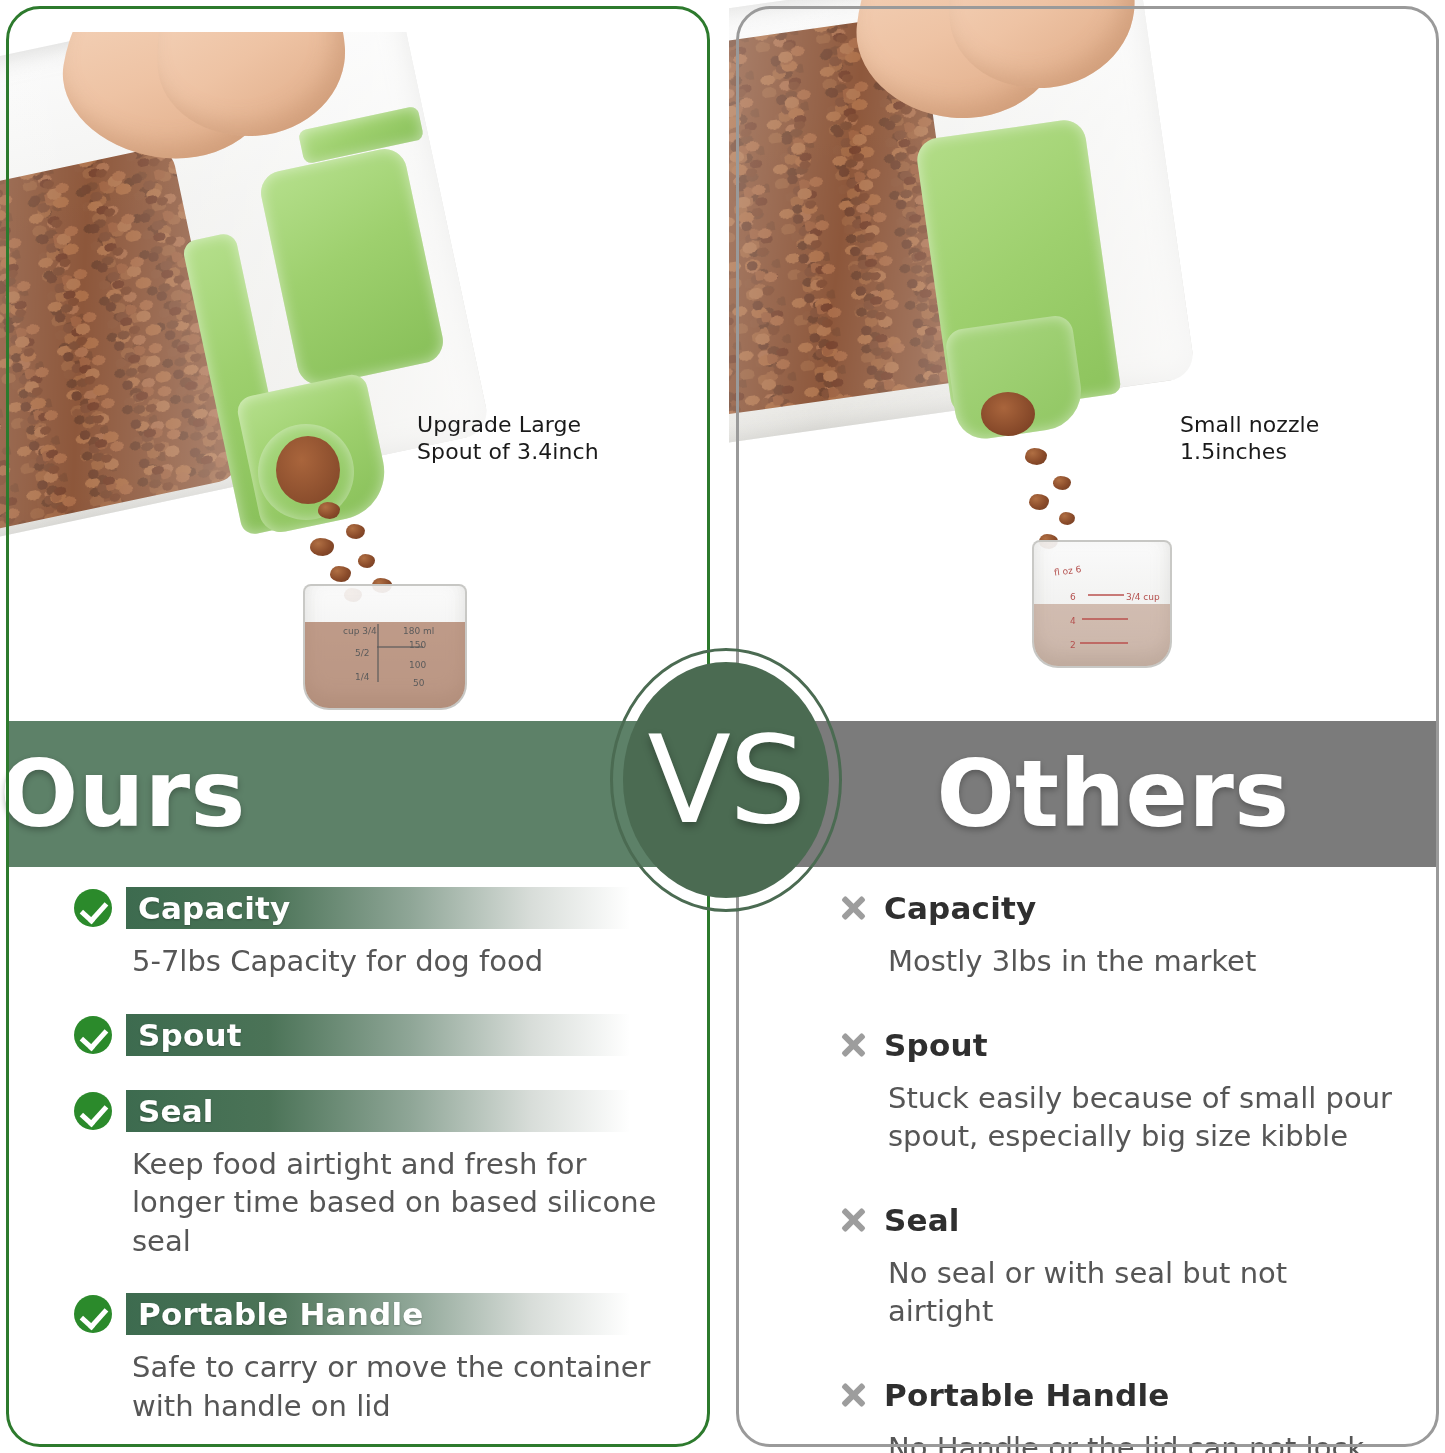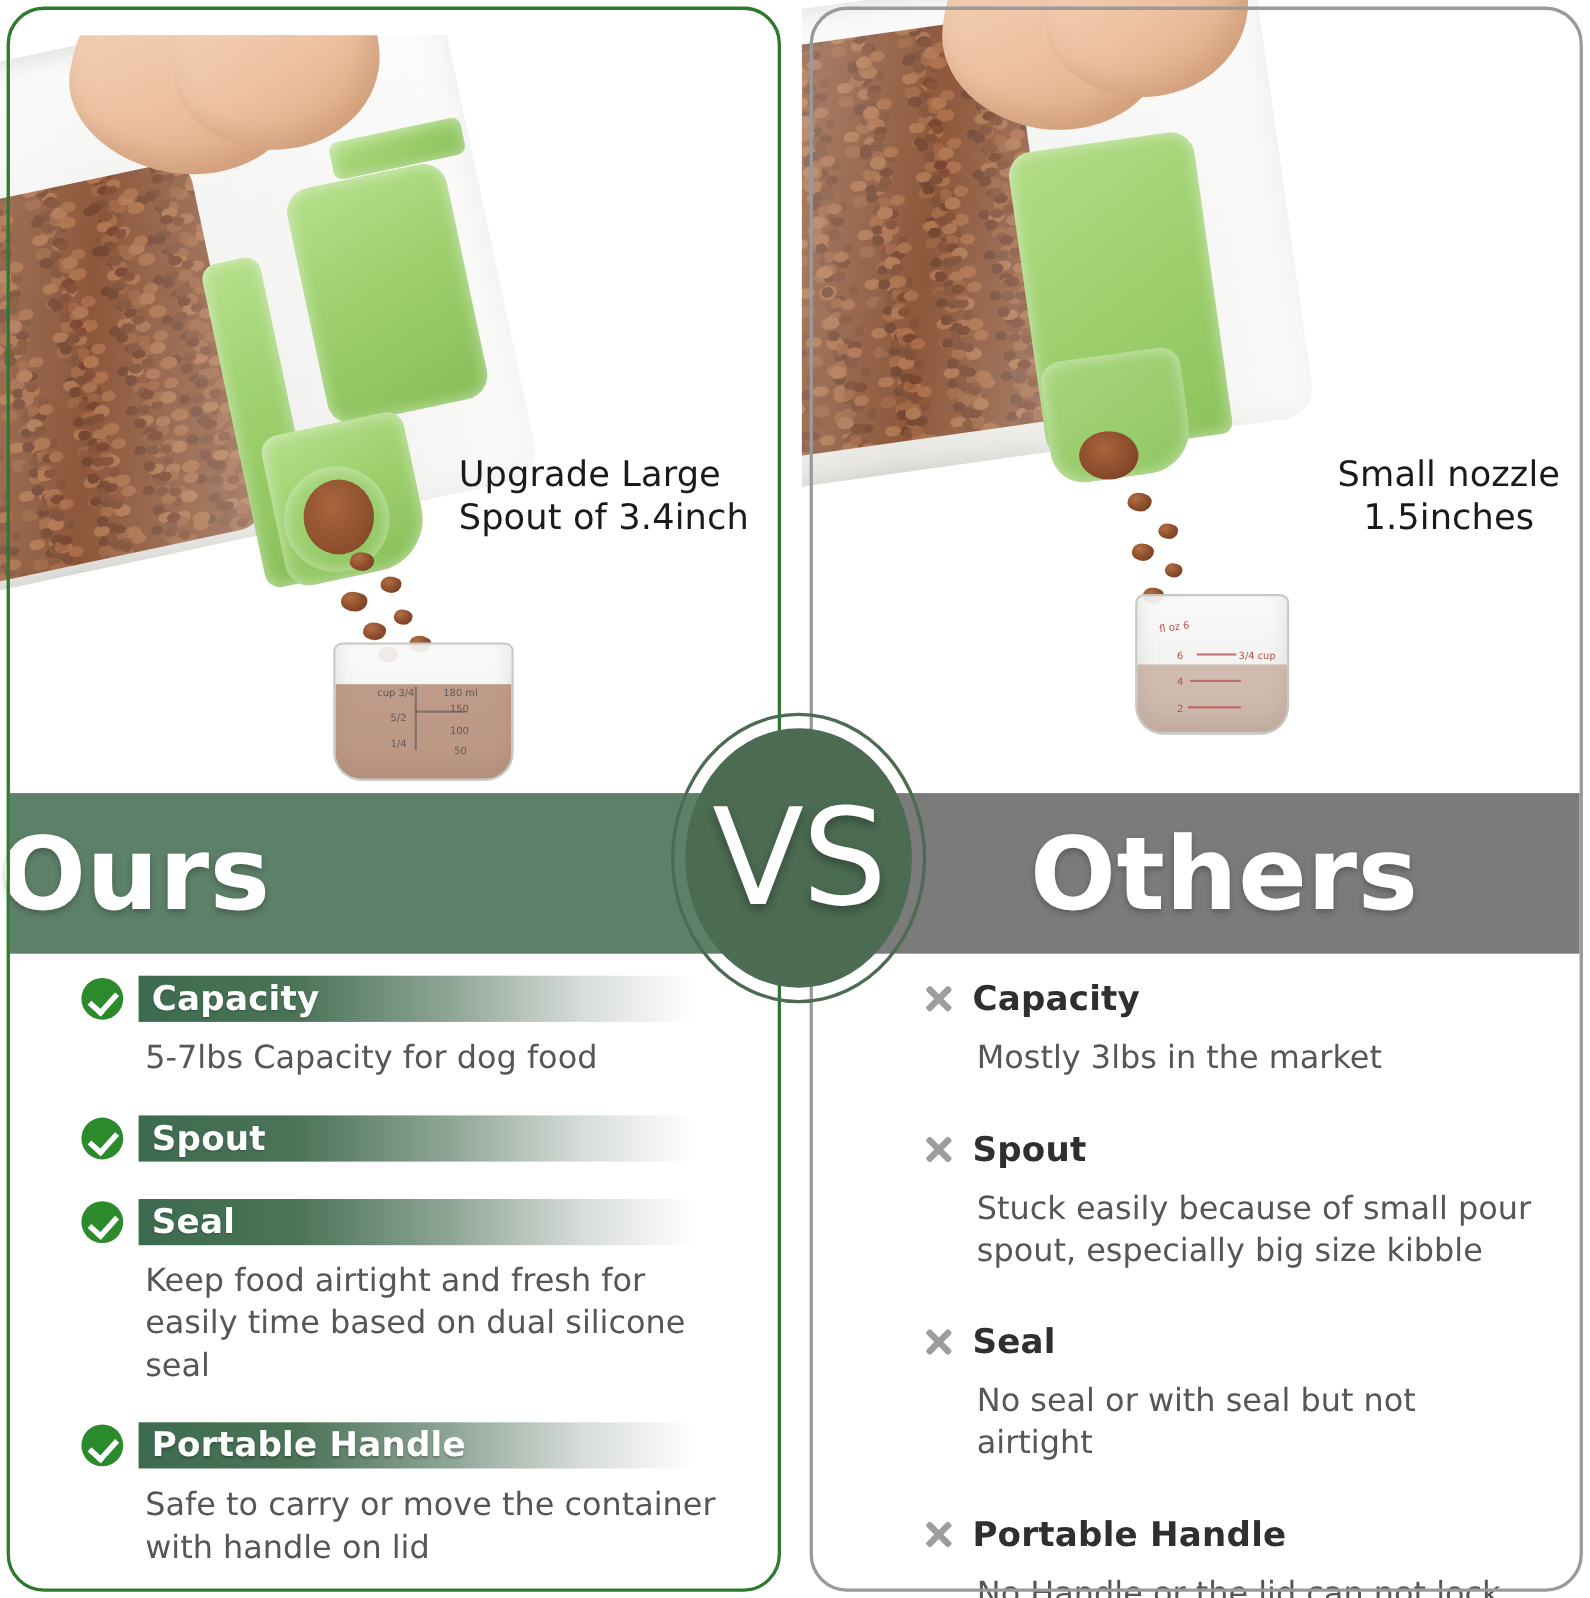--- a/index.html
+++ b/index.html
@@ -159,27 +159,27 @@
   
   .bit {
     position: absolute;
     background: radial-gradient(ellipse at 34% 30%, #b06f43 0%, #8a4b2a 55%, #6d3a21 100%);
     border-radius: 42% 58% 46% 54% / 52% 44% 56% 48%;
   }
 
   
   .caption {
     position: absolute;
-    font-size: 32px;
+    font-size: 22px;
     line-height: 1.22;
     color: #1a1a1a;
     letter-spacing: .1px;
   }
   .caption-ours   { left: 417px; top: 412px; }
-  .caption-others { left: 1216px; top: 412px; text-align: center; }
+  .caption-others { left: 1180px; top: 412px; }
 
   
   .vs-band { position: absolute; left: 0; top: 721px; width: 1445px; height: 146px; }
   .band-green {
     position: absolute; left: 9px; top: 0; width: 711px; height: 146px;
     background: #5d8168;
   }
   .band-gray {
     position: absolute; left: 720px; top: 0; width: 716px; height: 146px;
     background: #7b7b7b;
@@ -439,21 +439,21 @@
     </div>
 
     <div class="feat">
       <div class="feat-head">
         <div class="icon-check"></div>
         <div class="title-ours">
           <span>Seal</span>
         </div>
       </div>
       <div class="feat-desc">Keep food airtight and fresh for
-easily time based on dual silicone seal</div>
+longer time based on based silicone seal</div>
     </div>
 
     <div class="feat">
       <div class="feat-head">
         <div class="icon-check"></div>
         <div class="title-ours">
           <span>Portable Handle</span>
         </div>
       </div>
       <div class="feat-desc">Safe to carry or move the container

